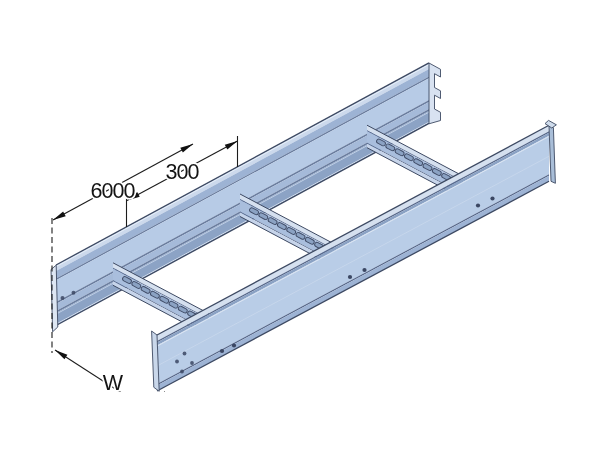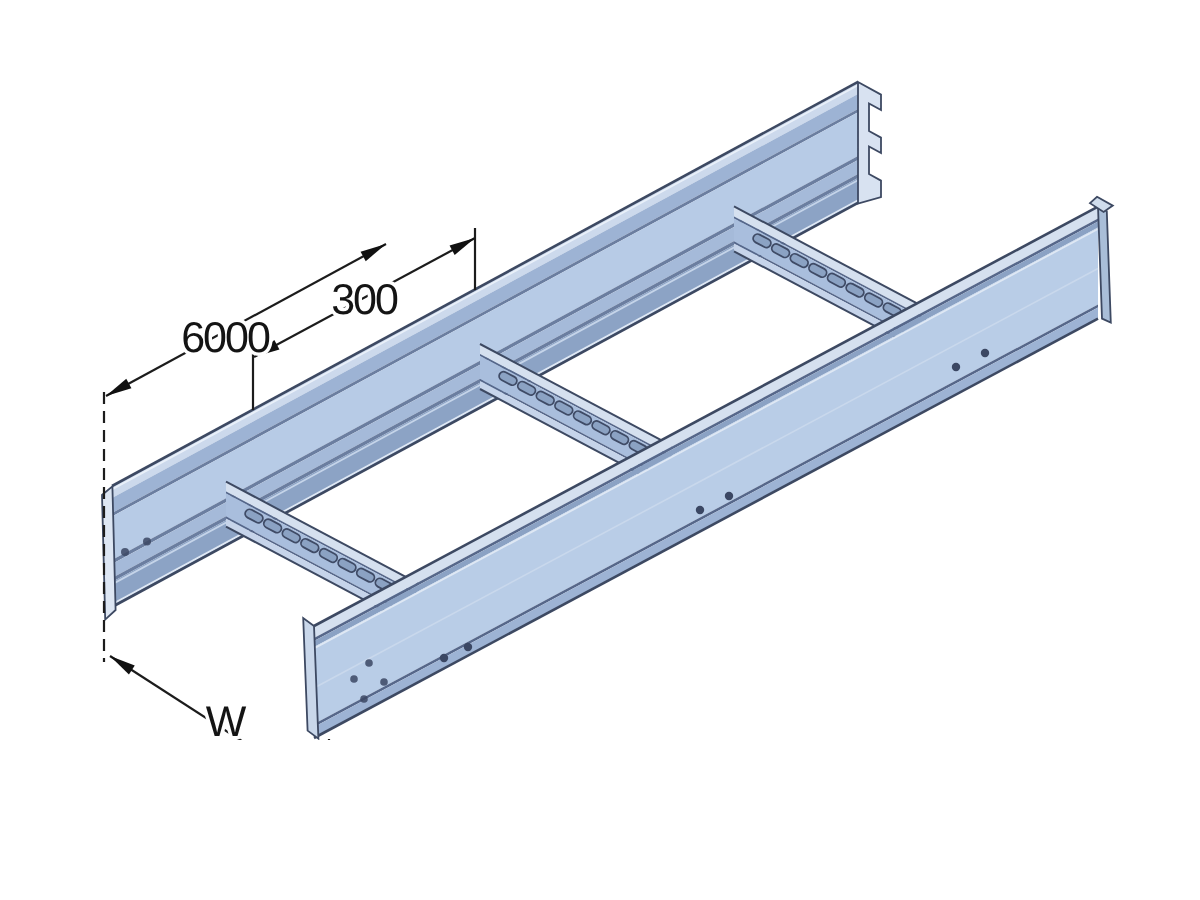--- a/index.html
+++ b/index.html
@@ -1,16 +1,16 @@
 <!DOCTYPE html>
 <html><head>
 <meta charset="utf-8">
 <style>
   html,body{margin:0;padding:0;background:#ffffff;}
-  .stage{position:relative;width:600px;height:370px;background:#ffffff;overflow:hidden;}
+  .stage{position:relative;width:600px;height:370px;background:#ffffff;overflow:hidden;margin-top:22px;}
   svg{display:block;}
   .dim-text{
     font-family:"Liberation Sans","DejaVu Sans",sans-serif;
     font-size:21.5px;
     letter-spacing:-1px;
     fill:#141414;
     paint-order:stroke;
     stroke:#ffffff;
     stroke-width:3.5px;
     stroke-linejoin:round;

